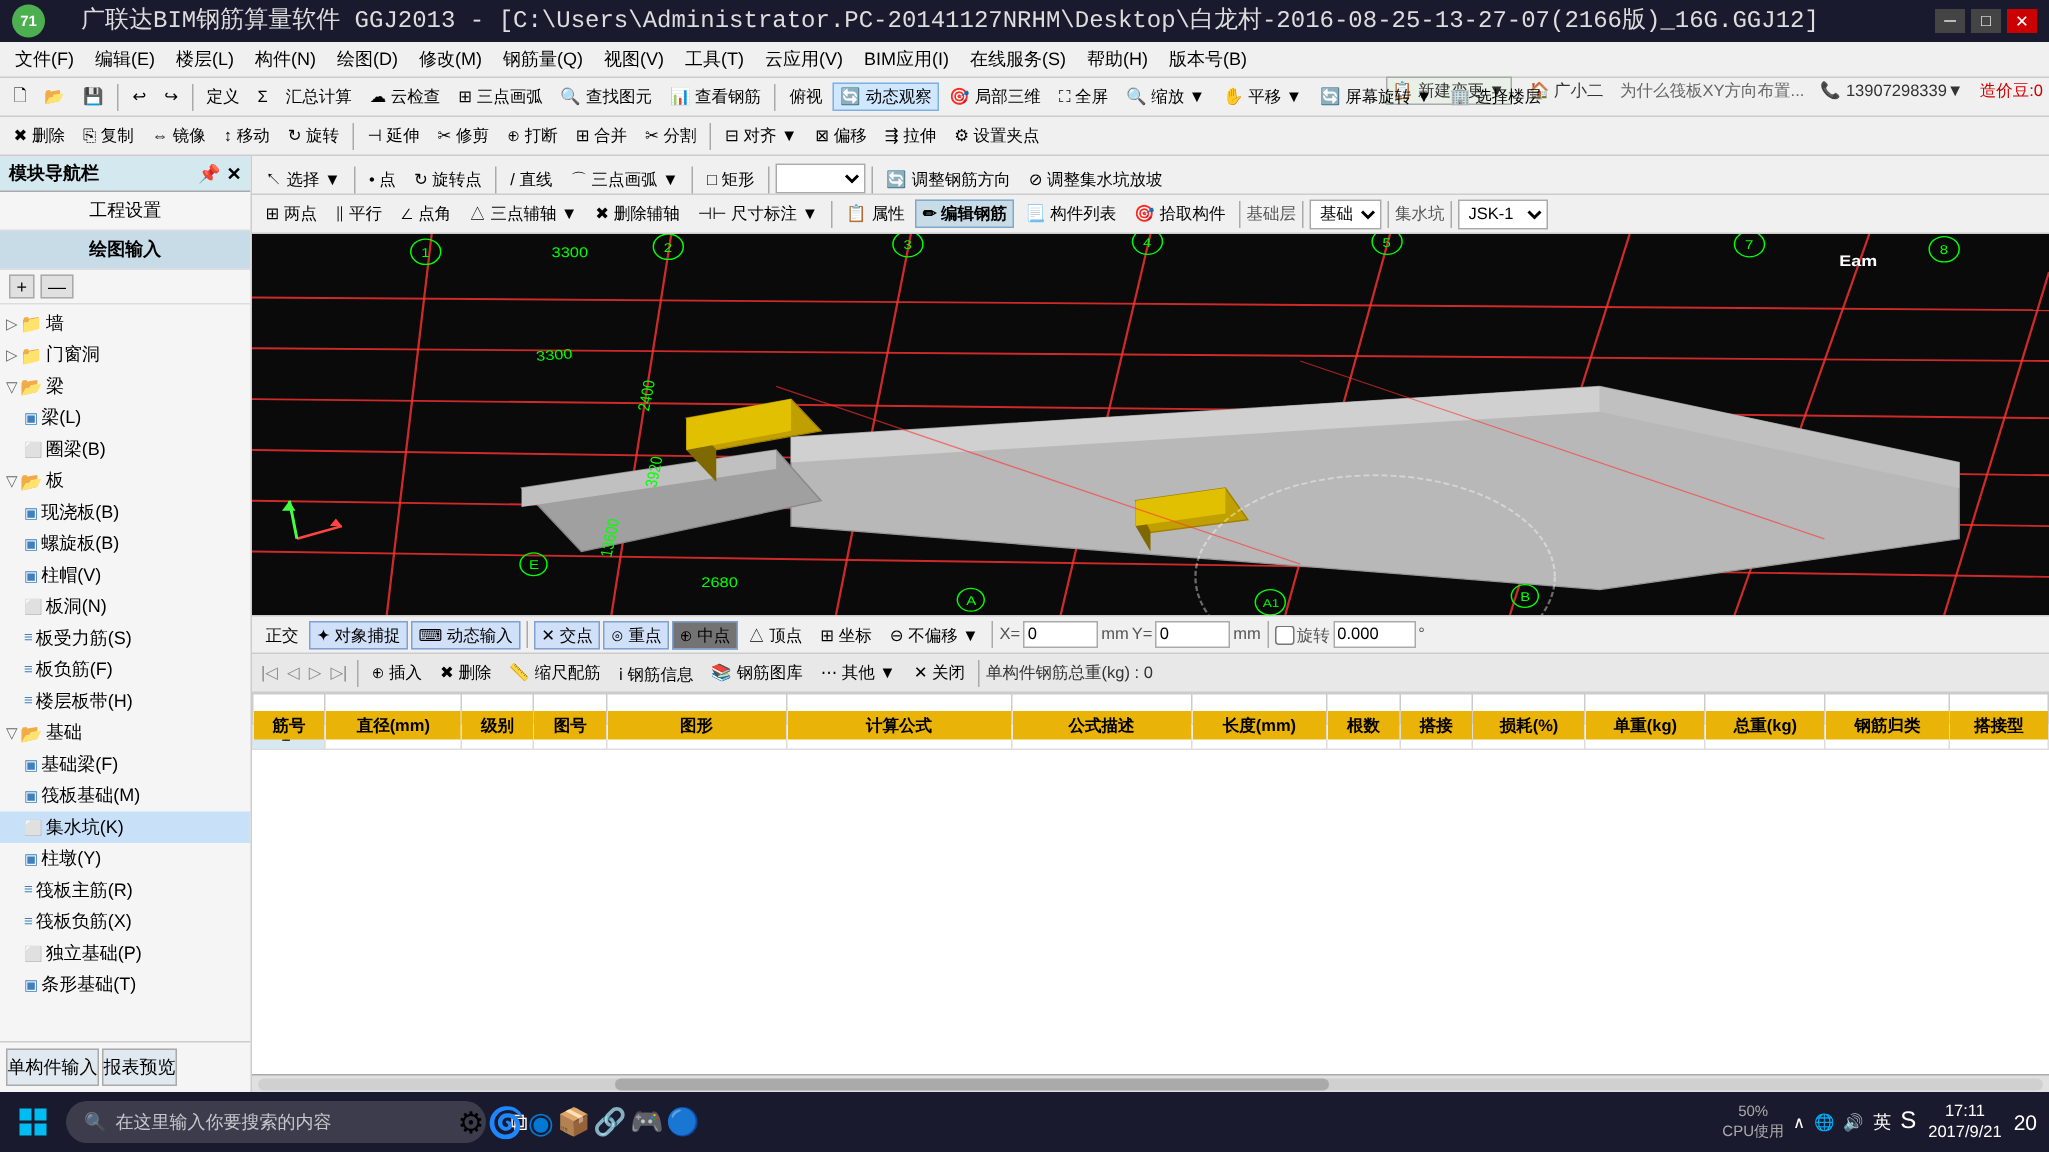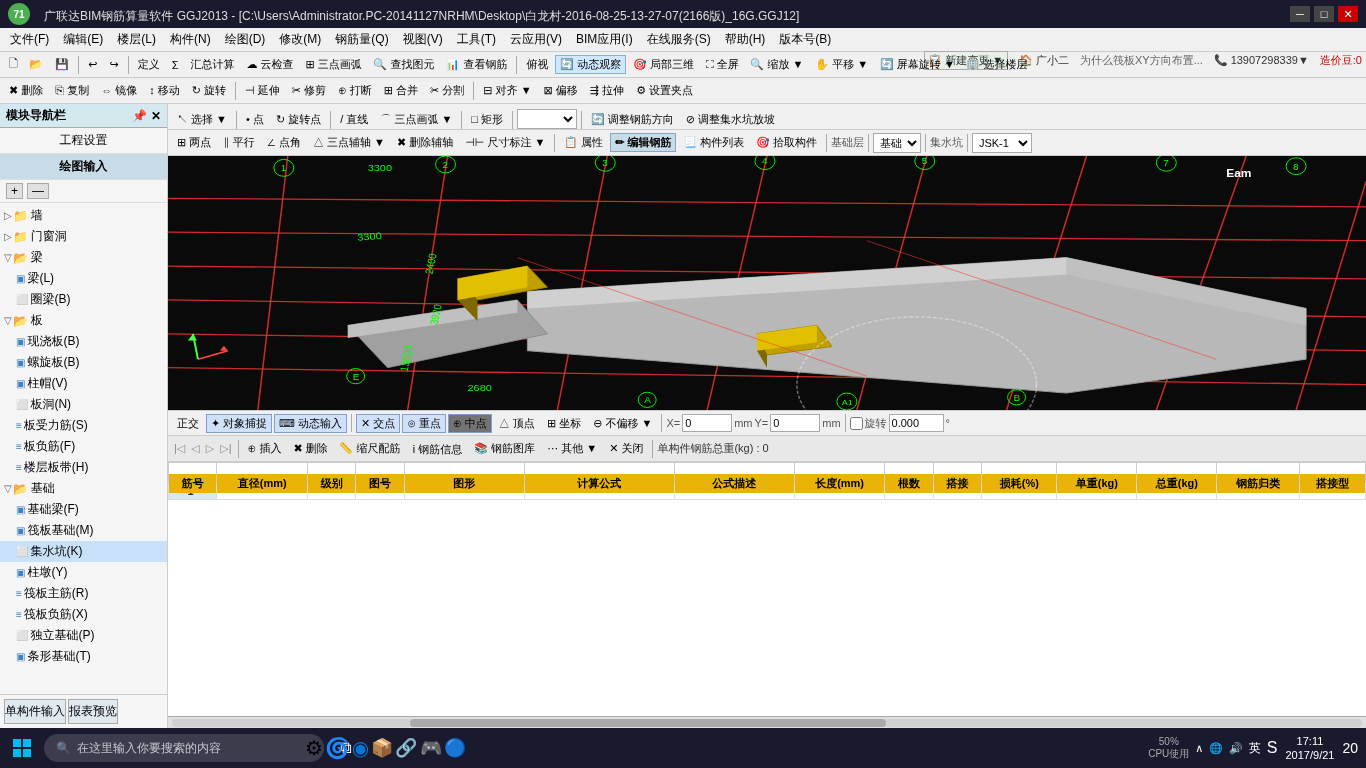--- a/index.html
+++ b/index.html
@@ -1,20 +1,20 @@
 <!DOCTYPE html>
 <html><head>
   <meta charset="utf-8">
   <style>
     * { margin: 0; padding: 0; box-sizing: border-box; }
     body { font-family: 'Microsoft YaHei', SimSun, sans-serif; font-size: 12px; background: #c0c0c0; width: 1366px; height: 768px; overflow: hidden; }
     
     
     #title-bar { background: #1a1a2e; color: #fff; height: 28px; display: flex; align-items: center; justify-content: space-between; padding: 0 8px; font-size: 11px; }
-    #title-bar-left { display: flex; align-items: flex-end; gap: 14px; }
+    #title-bar-left { display: flex; align-items: flex-start; gap: 24px; }
     #title-bar-right { display: flex; align-items: center; gap: 4px; }
     .title-btn { width: 20px; height: 16px; display: flex; align-items: center; justify-content: center; cursor: pointer; background: #444; border: none; color: #fff; font-size: 11px; }
     .title-btn.close { background: #c00; }
     .green-circle { width: 22px; height: 22px; background: #4caf50; border-radius: 50%; display: flex; align-items: center; justify-content: center; color: white; font-size: 10px; font-weight: bold; }
 
     
     #menu-bar { background: #f0f0f0; height: 24px; display: flex; align-items: center; padding: 0 4px; border-bottom: 1px solid #ccc; font-size: 12px; gap: 2px; }
     .menu-item { padding: 2px 6px; cursor: pointer; white-space: nowrap; }
     #menu-right { margin-left: auto; display: flex; align-items: center; gap: 6px; font-size: 11px; color: #333; margin-top: 41px; }
 
@@ -91,21 +91,21 @@
     #taskbar-right { margin-left: auto; display: flex; align-items: center; gap: 4px; color: white; font-size: 11px; }
     .sys-tray { display: flex; align-items: center; gap: 6px; padding: 0 4px; }
     .time-block { text-align: center; line-height: 1.3; }
   </style>
 </head>
 <body>
 
 <div id="title-bar">
   <div id="title-bar-left">
     <div class="green-circle">71</div>
-    <span style="font-size:12px; color:#ddd;">广联达BIM钢筋算量软件 GGJ2013 - [C:\Users\Administrator.PC-20141127NRHM\Desktop\白龙村-2016-08-25-13-27-07(2166版)_16G.GGJ12]</span>
+    <span style="font-size:16px; color:#ddd;font-family:Liberation Mono, monospace;">广联达BIM钢筋算量软件 GGJ2013 - [C:\Users\Administrator.PC-20141127NRHM\Desktop\白龙村-2016-08-25-13-27-07(2166版)_16G.GGJ12]</span>
   </div>
   <div id="title-bar-right">
     <button class="title-btn">─</button>
     <button class="title-btn">□</button>
     <button class="title-btn close">✕</button>
   </div>
 </div>
 
 <div id="menu-bar">
   <span class="menu-item">文件(F)</span>

